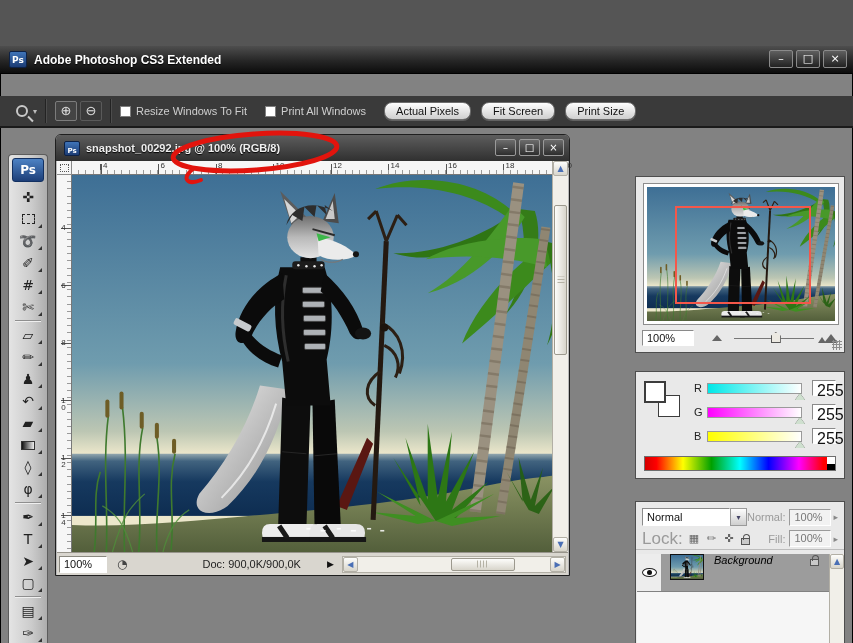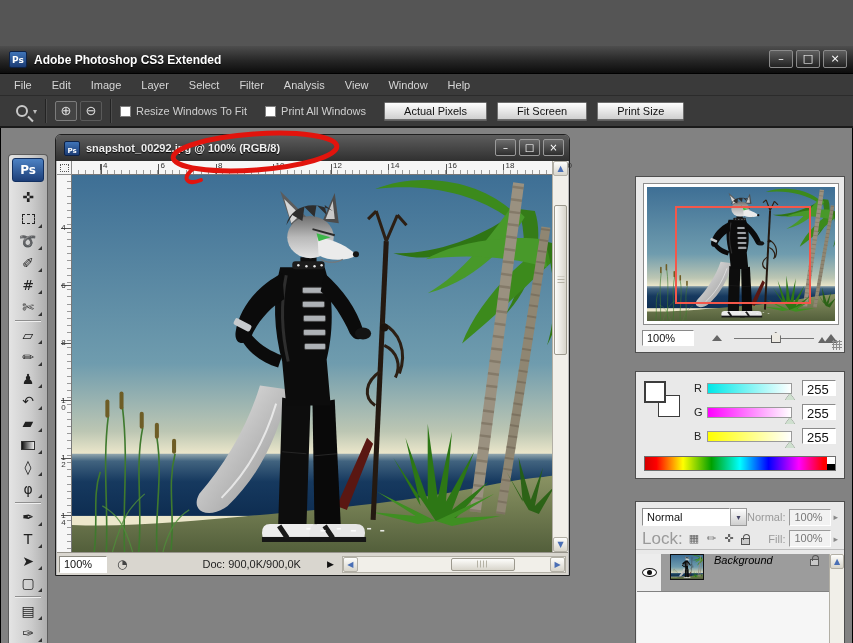--- a/index.html
+++ b/index.html
@@ -34,21 +34,21 @@
   .mag::after{content:"";position:absolute;width:7px;height:2px;background:#c9c9c9;left:9px;top:11px;transform:rotate(45deg);}
   .tool-preset{display:flex;align-items:center;gap:5px;margin-left:16px;}
   .dd-arrow{font-size:8px;color:#bbb;}
   .zoom-btns{display:flex;gap:3px;}
   .zoom-btn{width:22px;height:20px;border:1px solid #7c7c7c;border-radius:2px;color:#e2e2e2;
     font-size:13px;line-height:18px;text-align:center;background:#444;cursor:pointer;}
   .zoom-btn.off{border-color:#5a5a5a;background:transparent;}
   .opt-check{display:flex;align-items:center;gap:5px;margin-right:18px;font-size:11px;color:#cfcfcf;}
   .checkbox{width:11px;height:11px;background:#fff;border:1px solid #7e7e7e;display:inline-block;}
   .opt-buttons{display:flex;gap:10px;}
-  .opt-btn{padding:2px 19px;font-size:11px;color:#111;border:1px solid #6e6e6e;border-radius:1px;
+  .opt-btn{padding:2px 11px;font-size:11px;color:#111;border:1px solid #6e6e6e;border-radius:8px;
     background:linear-gradient(#fefefe,#cfcfcf);box-shadow:0 1px 0 rgba(255,255,255,.2);cursor:pointer;}
 
   
   .toolbox{position:absolute;left:8px;top:108px;width:40px;height:535px;
     background:linear-gradient(90deg,#e4e4e4,#cbcbcb 60%,#adadad);border:1px solid #5c5c5c;border-bottom:none;
     border-radius:4px 4px 0 0;display:flex;flex-direction:column;align-items:center;padding-top:2px;}
   .tb-ps{width:32px;height:24px;margin:1px 0 4px 0;border-radius:3px;
     background:linear-gradient(#4d82c4,#1c3e78);border:1px solid #123061;color:#fff;
     font-weight:bold;font-size:12px;display:flex;align-items:center;justify-content:center;}
   .tool{position:relative;width:32px;height:22px;display:flex;align-items:center;justify-content:center;
@@ -143,22 +143,22 @@
   .color-panel{top:325px;height:108px;}
   .swatch{position:absolute;width:22px;height:22px;background:#fff;border:2px solid #3c3c3c;}
   .swatch.fg{left:8px;top:9px;z-index:2;}
   .swatch.bg{left:22px;top:23px;border-width:1px;}
   .ch-row{position:absolute;left:58px;right:8px;height:14px;display:flex;align-items:center;}
   .ch-label{width:13px;font-size:11px;color:#222;}
   .ch-track{position:relative;flex:1;height:11px;border:1px solid #9a9a9a;margin-right:10px;}
   .ch-thumb{position:absolute;right:-4px;bottom:-7px;width:0;height:0;
     border-left:5px solid transparent;border-right:5px solid transparent;border-bottom:7px solid #cfe0cf;
     filter:drop-shadow(0 0 .5px #333);}
-  .ch-val{width:34px;height:16px;background:#fff;border:1px solid;border-color:#8a8a8a #fff #fff #8a8a8a;
-    font-size:13px;color:#111;padding:1px 4px;}
+  .ch-val{width:24px;height:16px;background:#fff;border:1px solid;border-color:#8a8a8a #fff #fff #8a8a8a;
+    font-size:16px;color:#111;padding:1px 4px;}
   .ramp{position:absolute;left:8px;right:8px;bottom:7px;height:15px;border:1px solid #6e6e6e;
     background:linear-gradient(90deg,#d40000,#ff0000 6%,#ffff00 20%,#00a000 35%,#00ffff 50%,#0000ff 65%,#ff00ff 81%,#ff0000 94%);}
   .ramp-end{position:absolute;right:0;top:0;width:8px;height:100%;}
   .ramp-end::before{content:"";position:absolute;left:0;top:0;width:100%;height:50%;background:#fff;}
   .ramp-end::after{content:"";position:absolute;left:0;bottom:0;width:100%;height:50%;background:#000;}
 
   
   .layers-panel{top:455px;height:185px;}
   .lp-row1,.lp-row2{position:absolute;left:0;right:0;display:flex;align-items:center;padding:0 6px;}
   .lp-row1{top:5px;height:20px;}
@@ -338,32 +338,20 @@
   <div class="titlebar">
     <div class="ps-badge glyph">Ps</div>
     <div class="app-title">Adobe Photoshop CS3 Extended</div>
     <div class="win-controls">
       <div class="win-btn glyph">–</div>
       <div class="win-btn glyph">□</div>
       <div class="win-btn glyph">×</div>
     </div>
   </div>
 
-  <div class="menubar" id="menubar">
-      <span class="menu-item">File</span>
-      <span class="menu-item">Edit</span>
-      <span class="menu-item">Image</span>
-      <span class="menu-item">Layer</span>
-      <span class="menu-item">Select</span>
-      <span class="menu-item">Filter</span>
-      <span class="menu-item">Analysis</span>
-      <span class="menu-item">View</span>
-      <span class="menu-item">Window</span>
-      <span class="menu-item">Help</span>
-    </div>
 
   <div class="optionsbar">
     <div class="tool-preset">
       <span class="mag"></span>
       <span class="dd-arrow glyph">▾</span>
     </div>
     <div class="opt-sep"></div>
     <div class="zoom-btns">
       <div class="zoom-btn glyph">⊕</div>
       <div class="zoom-btn glyph off">⊖</div>

